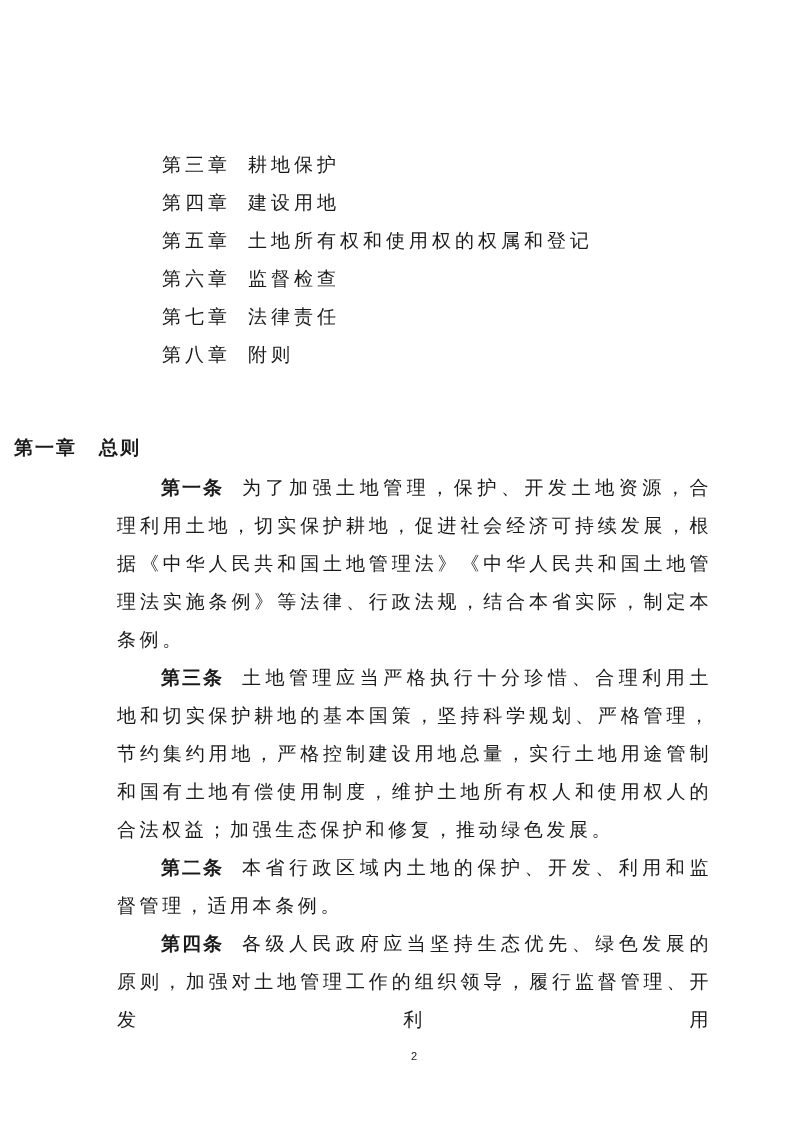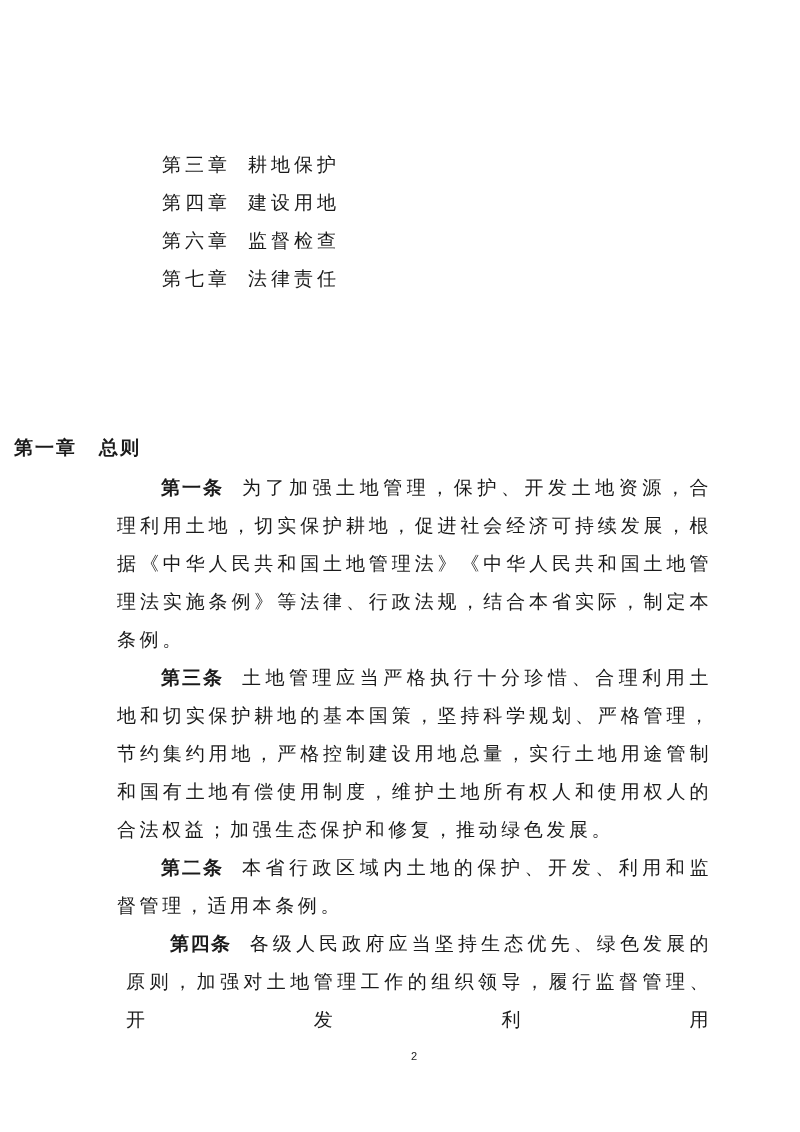--- a/index.html
+++ b/index.html
@@ -20,27 +20,29 @@
              font-size: 11px; font-family: "Liberation Sans", sans-serif; }
 </style>
 </head>
 <body>
 
 <div class="page">
 
   <div class="toc">
     <div class="toc-line"><span class="toc-num">第三章</span><span>耕地保护</span></div>
     <div class="toc-line"><span class="toc-num">第四章</span><span>建设用地</span></div>
+    <div class="toc-line"><span class="toc-num">第五章</span><span>土地所有权和使用权的权属和登记</span></div>
     <div class="toc-line"><span class="toc-num">第六章</span><span>监督检查</span></div>
     <div class="toc-line"><span class="toc-num">第七章</span><span>法律责任</span></div>
+    <div class="toc-line"><span class="toc-num">第八章</span><span>附则</span></div>
   </div>
 
   <div class="chapter-title"><span>第一章</span><span class="gap"></span><span>总则</span></div>
 
   <div class="body">
     <p class="para"><span class="art">第一条</span><span>为了加强土地管理，保护、开发土地资源，合理利用土地，切实保护耕地，促进社会经济可持续发展，根据《中华人民共和国土地管理法》《中华人民共和国土地管理法实施条例》等法律、行政法规，结合本省实际，制定本条例。</span></p>
     <p class="para"><span class="art">第三条</span><span>土地管理应当严格执行十分珍惜、合理利用土地和切实保护耕地的基本国策，坚持科学规划、严格管理，节约集约用地，严格控制建设用地总量，实行土地用途管制和国有土地有偿使用制度，维护土地所有权人和使用权人的合法权益；加强生态保护和修复，推动绿色发展。</span></p>
     <p class="para"><span class="art">第二条</span><span>本省行政区域内土地的保护、开发、利用和监督管理，适用本条例。</span></p>
-    <p class="para" style="text-align-last: justify; margin-left: 9px;"><span class="art">第四条</span><span>各级人民政府应当坚持生态优先、绿色发展的原则，加强对土地管理工作的组织领导，履行监督管理、开发利用</span></p>
+    <p class="para" style="text-align-last: justify;"><span class="art">第四条</span><span>各级人民政府应当坚持生态优先、绿色发展的原则，加强对土地管理工作的组织领导，履行监督管理、开发利用</span></p>
   </div>
 
   <div class="pagenum">2</div>
 </div>
 
 </body></html>

